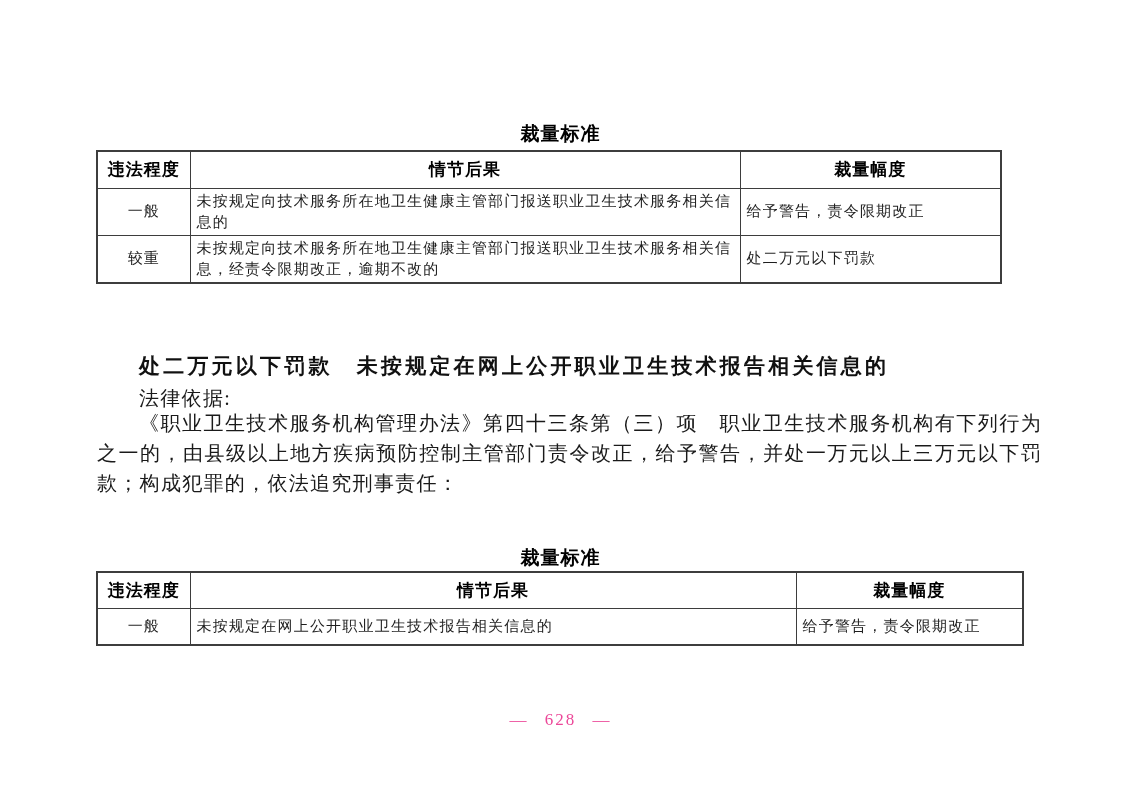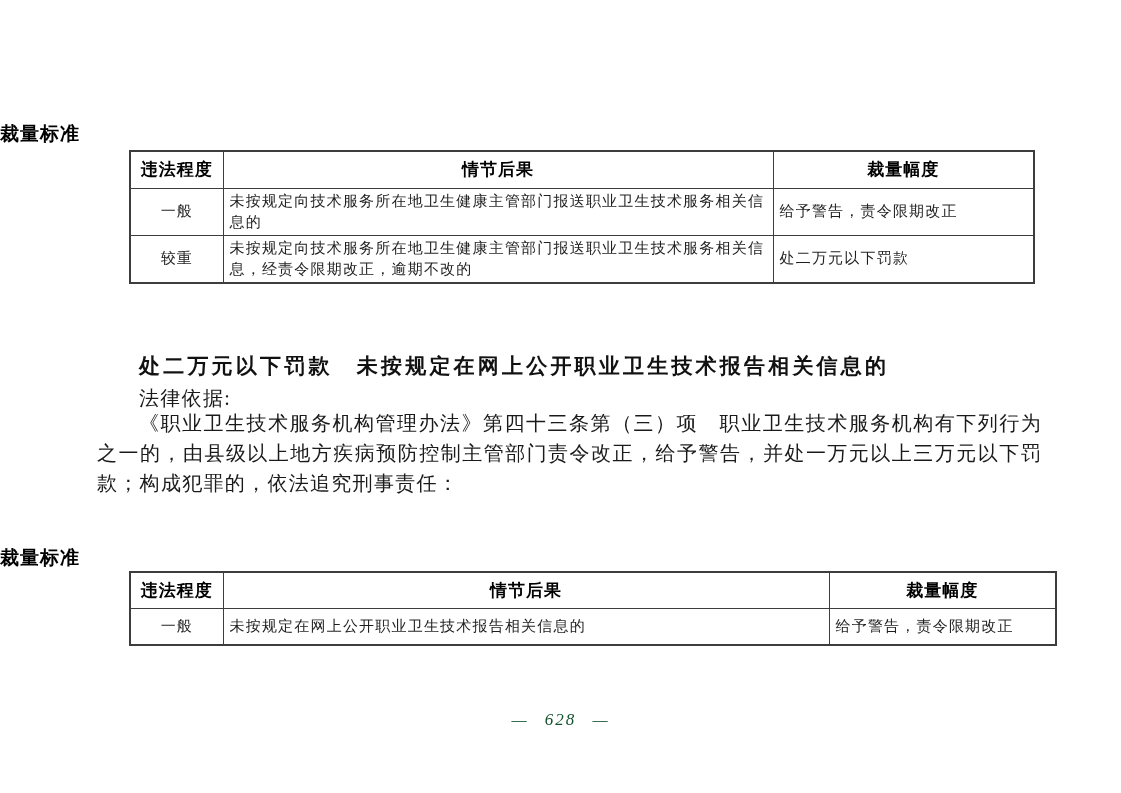--- a/index.html
+++ b/index.html
@@ -13,35 +13,35 @@
     background: #ffffff;
     margin: 0 auto;
     overflow: hidden;
     color: #1a1a1a;
   }
 
   .table-title {
     position: absolute;
     left: 0;
     width: 100%;
+    text-align: center;
     font-family: "Liberation Sans", "DejaVu Sans", sans-serif;
     font-weight: bold;
     font-size: 19px;
     color: #000;
     letter-spacing: 1px;
   }
   .title-1 { top: 121px; }
   .title-2 { top: 545px; }
 
   table.dtable {
     position: absolute;
     border-collapse: collapse;
     table-layout: fixed;
     border: 2px solid #3d3d3d;
-    margin-left: 33px;
   }
   table.dtable th, table.dtable td {
     border: 1px solid #3d3d3d;
     vertical-align: middle;
   }
   table.dtable th {
     font-family: "Liberation Sans", "DejaVu Sans", sans-serif;
     font-weight: bold;
     font-size: 17px;
     color: #000;
@@ -115,22 +115,21 @@
   }
   .page-number {
     position: absolute;
     left: 0;
     top: 710px;
     width: 100%;
     text-align: center;
     font-size: 17px;
     letter-spacing: 2px;
     word-spacing: 10px;
-    color: #14532d;
-    font-style: italic;
+    color: #ec4899;
   }
 </style>
 </head>
 <body>
 
 <div class="page">
 
   <div class="table-title title-1">裁量标准</div>
 
   <table class="dtable" id="table1">

